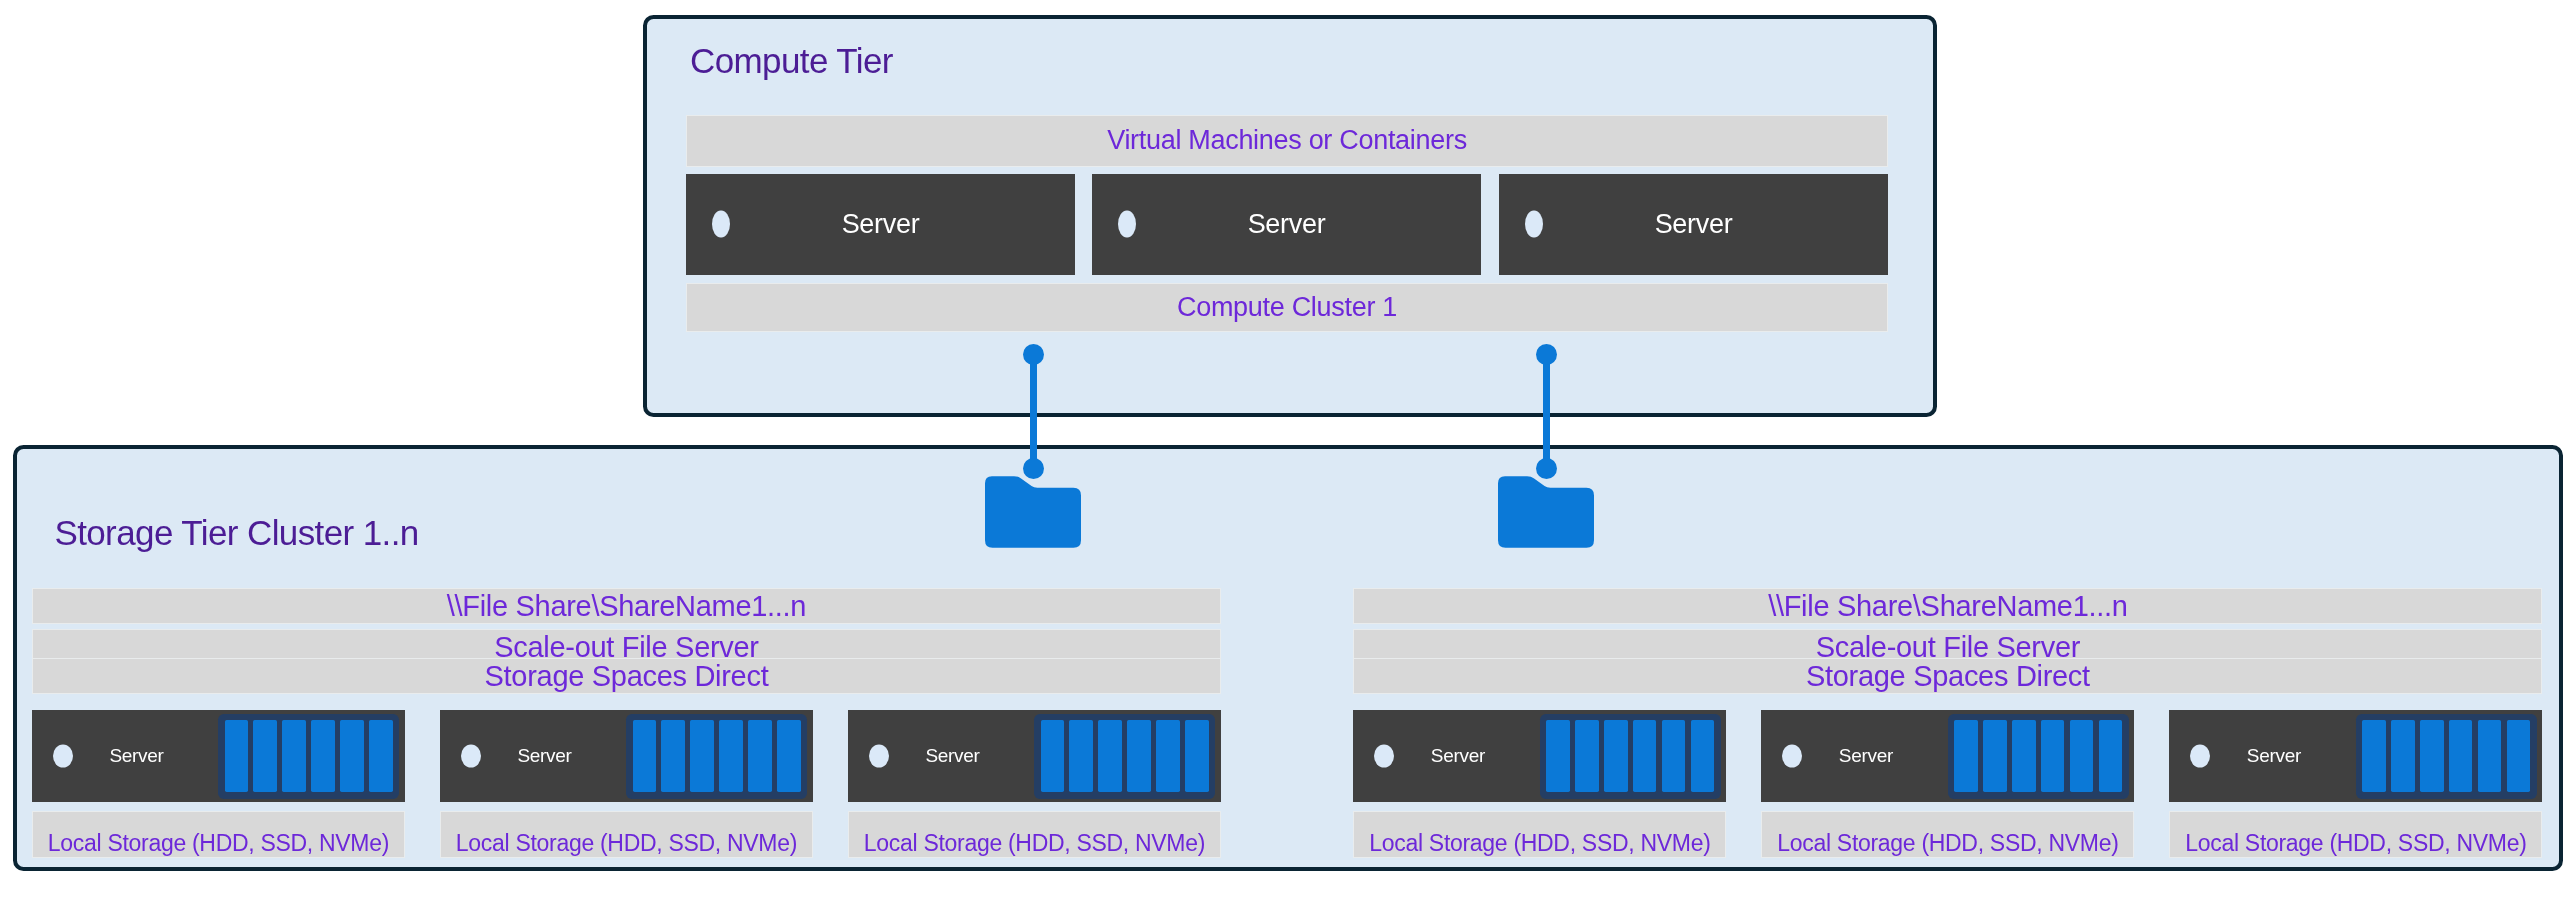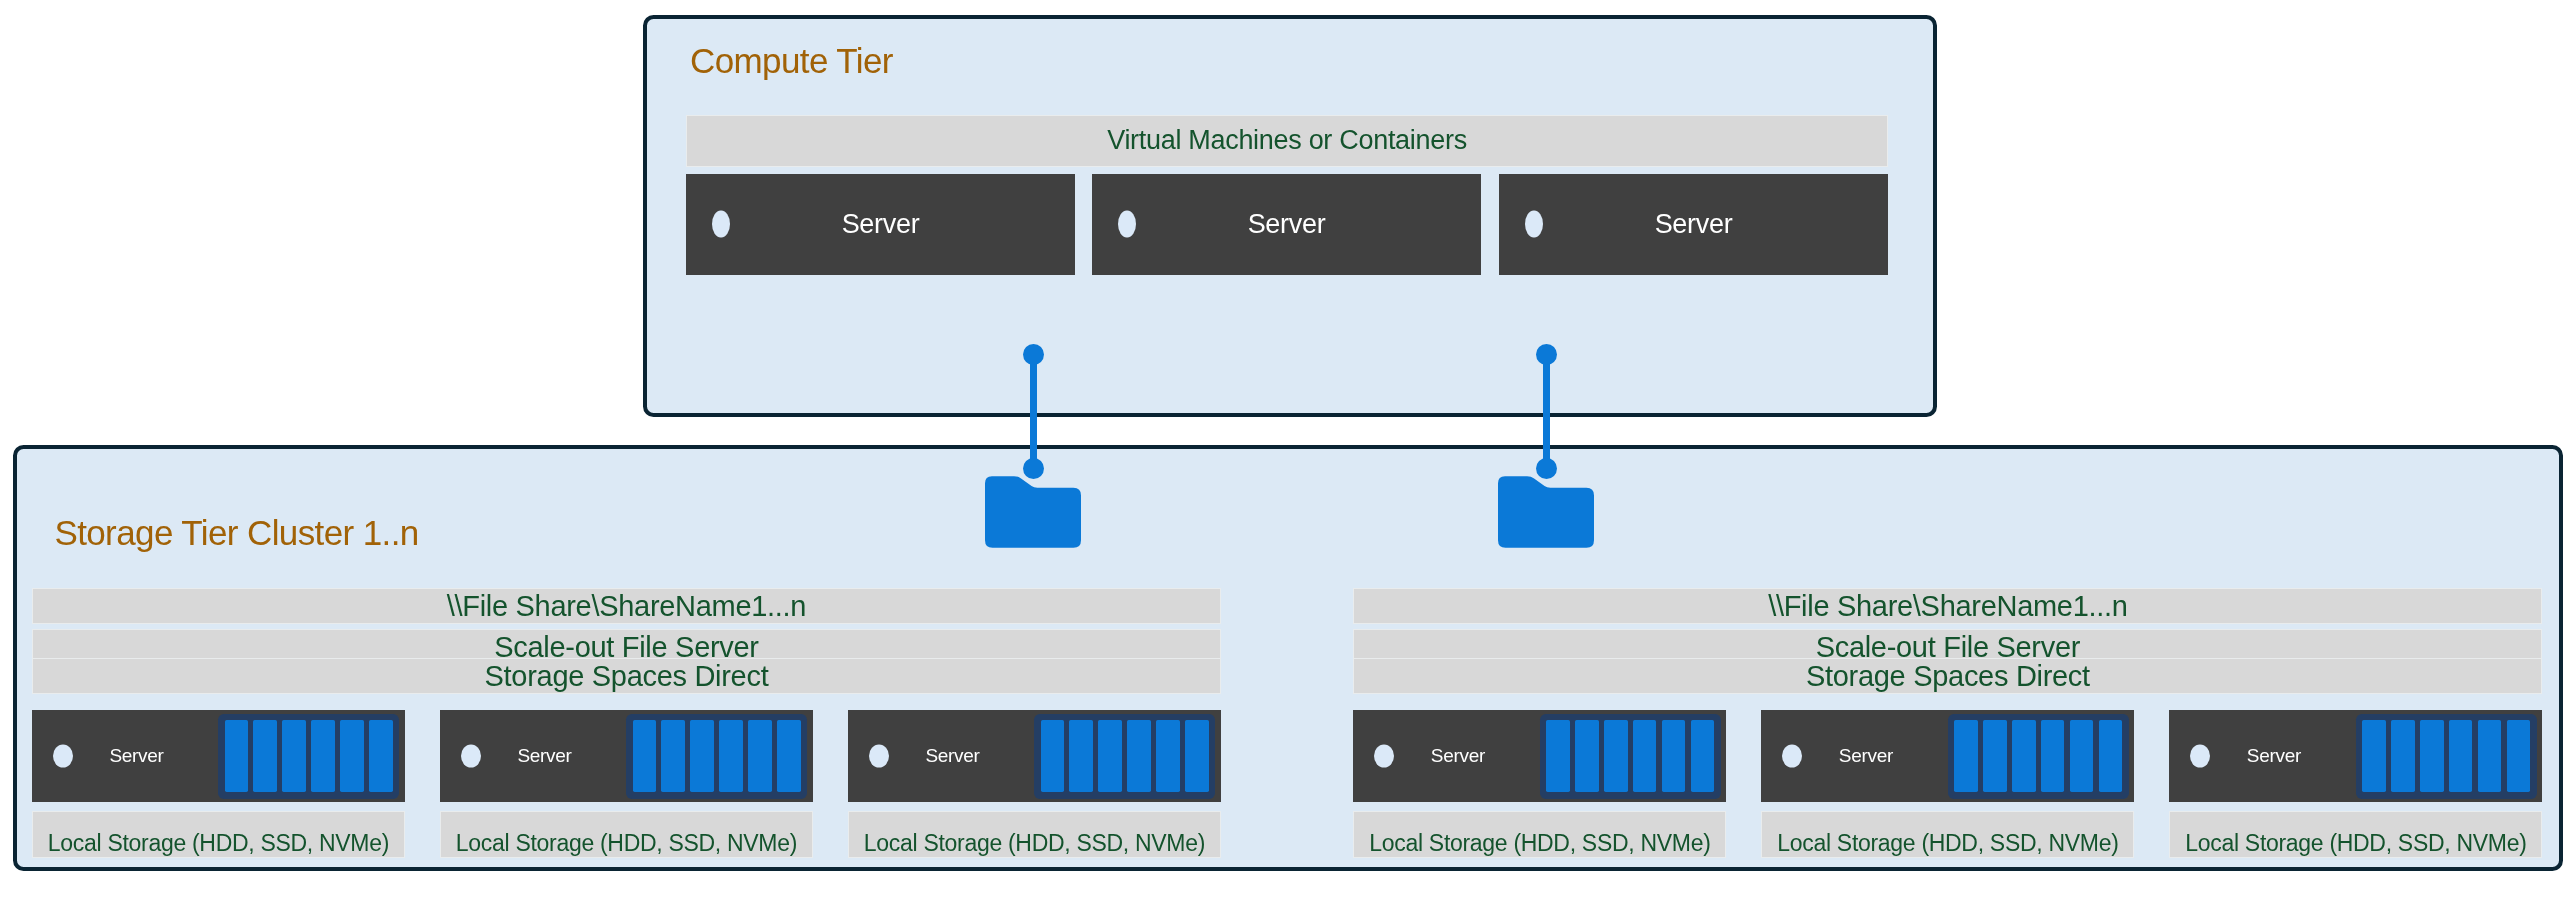--- a/index.html
+++ b/index.html
@@ -10,32 +10,32 @@
   
   .tier-box{
     position:absolute;box-sizing:border-box;
     background:var(--tier-fill,#dce9f5);
     border:4.7px solid var(--tier-border,#0a2433);
     border-radius:10.5px;
   }
   .compute-box{left:643px;top:14.6px;width:1294px;height:402px;}
   .storage-box{left:13.4px;top:445px;width:2550px;height:426px;}
   .tier-title{
-    position:absolute;font-size:35px;color:#a16207;letter-spacing:-0.6px;
+    position:absolute;font-size:35px;color:#4c1d95;letter-spacing:-0.6px;
     white-space:nowrap;line-height:1.2;
   }
   .compute-box .tier-title{left:43px;top:21px;}
   .storage-box .tier-title{left:37px;top:63px;}
   
   .gray-bar{
     position:absolute;box-sizing:border-box;background:var(--bar-gray,#d8d8d8);
     display:flex;align-items:center;justify-content:center;
     border:1.2px solid #e9eced;
   }
-  .bar-text{color:#14532d;letter-spacing:-0.3px;white-space:nowrap;}
+  .bar-text{color:#6d28d9;letter-spacing:-0.3px;white-space:nowrap;}
   .lg{font-size:27px;}
   .md{font-size:23px;}
   .sm{font-size:29px;}
   .vm-bar{left:39px;top:96px;width:1202px;height:52px;}
   .cluster-bar{left:39px;top:264px;width:1202px;height:49px;}
   
   .compute-server{
     position:absolute;top:155px;width:389px;height:101px;
     background:var(--server-dark,#404040);
   }
@@ -100,20 +100,23 @@
     </div>
     <div class="compute-server cs2">
       <span class="dot"></span>
       <span class="server-label">Server</span>
     </div>
     <div class="compute-server cs3">
       <span class="dot"></span>
       <span class="server-label">Server</span>
     </div>
 
+    <div class="gray-bar cluster-bar">
+      <span class="bar-text lg">Compute Cluster 1</span>
+    </div>
   </section>
 
   <svg class="folder folder-a" viewBox="0 0 165 123" aria-hidden="true">
     <path fill="currentColor" d="M 0 12 Q 0 0 12 0 L 50 0 Q 57 0 62 4 L 80 17 Q 84 20 90 20 L 152 20 Q 165 20 165 33 L 165 110 Q 165 123 152 123 L 13 123 Q 0 123 0 110 Z"></path>
   </svg>
   <svg class="folder folder-b" viewBox="0 0 165 123" aria-hidden="true">
     <path fill="currentColor" d="M 0 12 Q 0 0 12 0 L 50 0 Q 57 0 62 4 L 80 17 Q 84 20 90 20 L 152 20 Q 165 20 165 33 L 165 110 Q 165 123 152 123 L 13 123 Q 0 123 0 110 Z"></path>
   </svg>
 
   <div class="connector conn-a">

